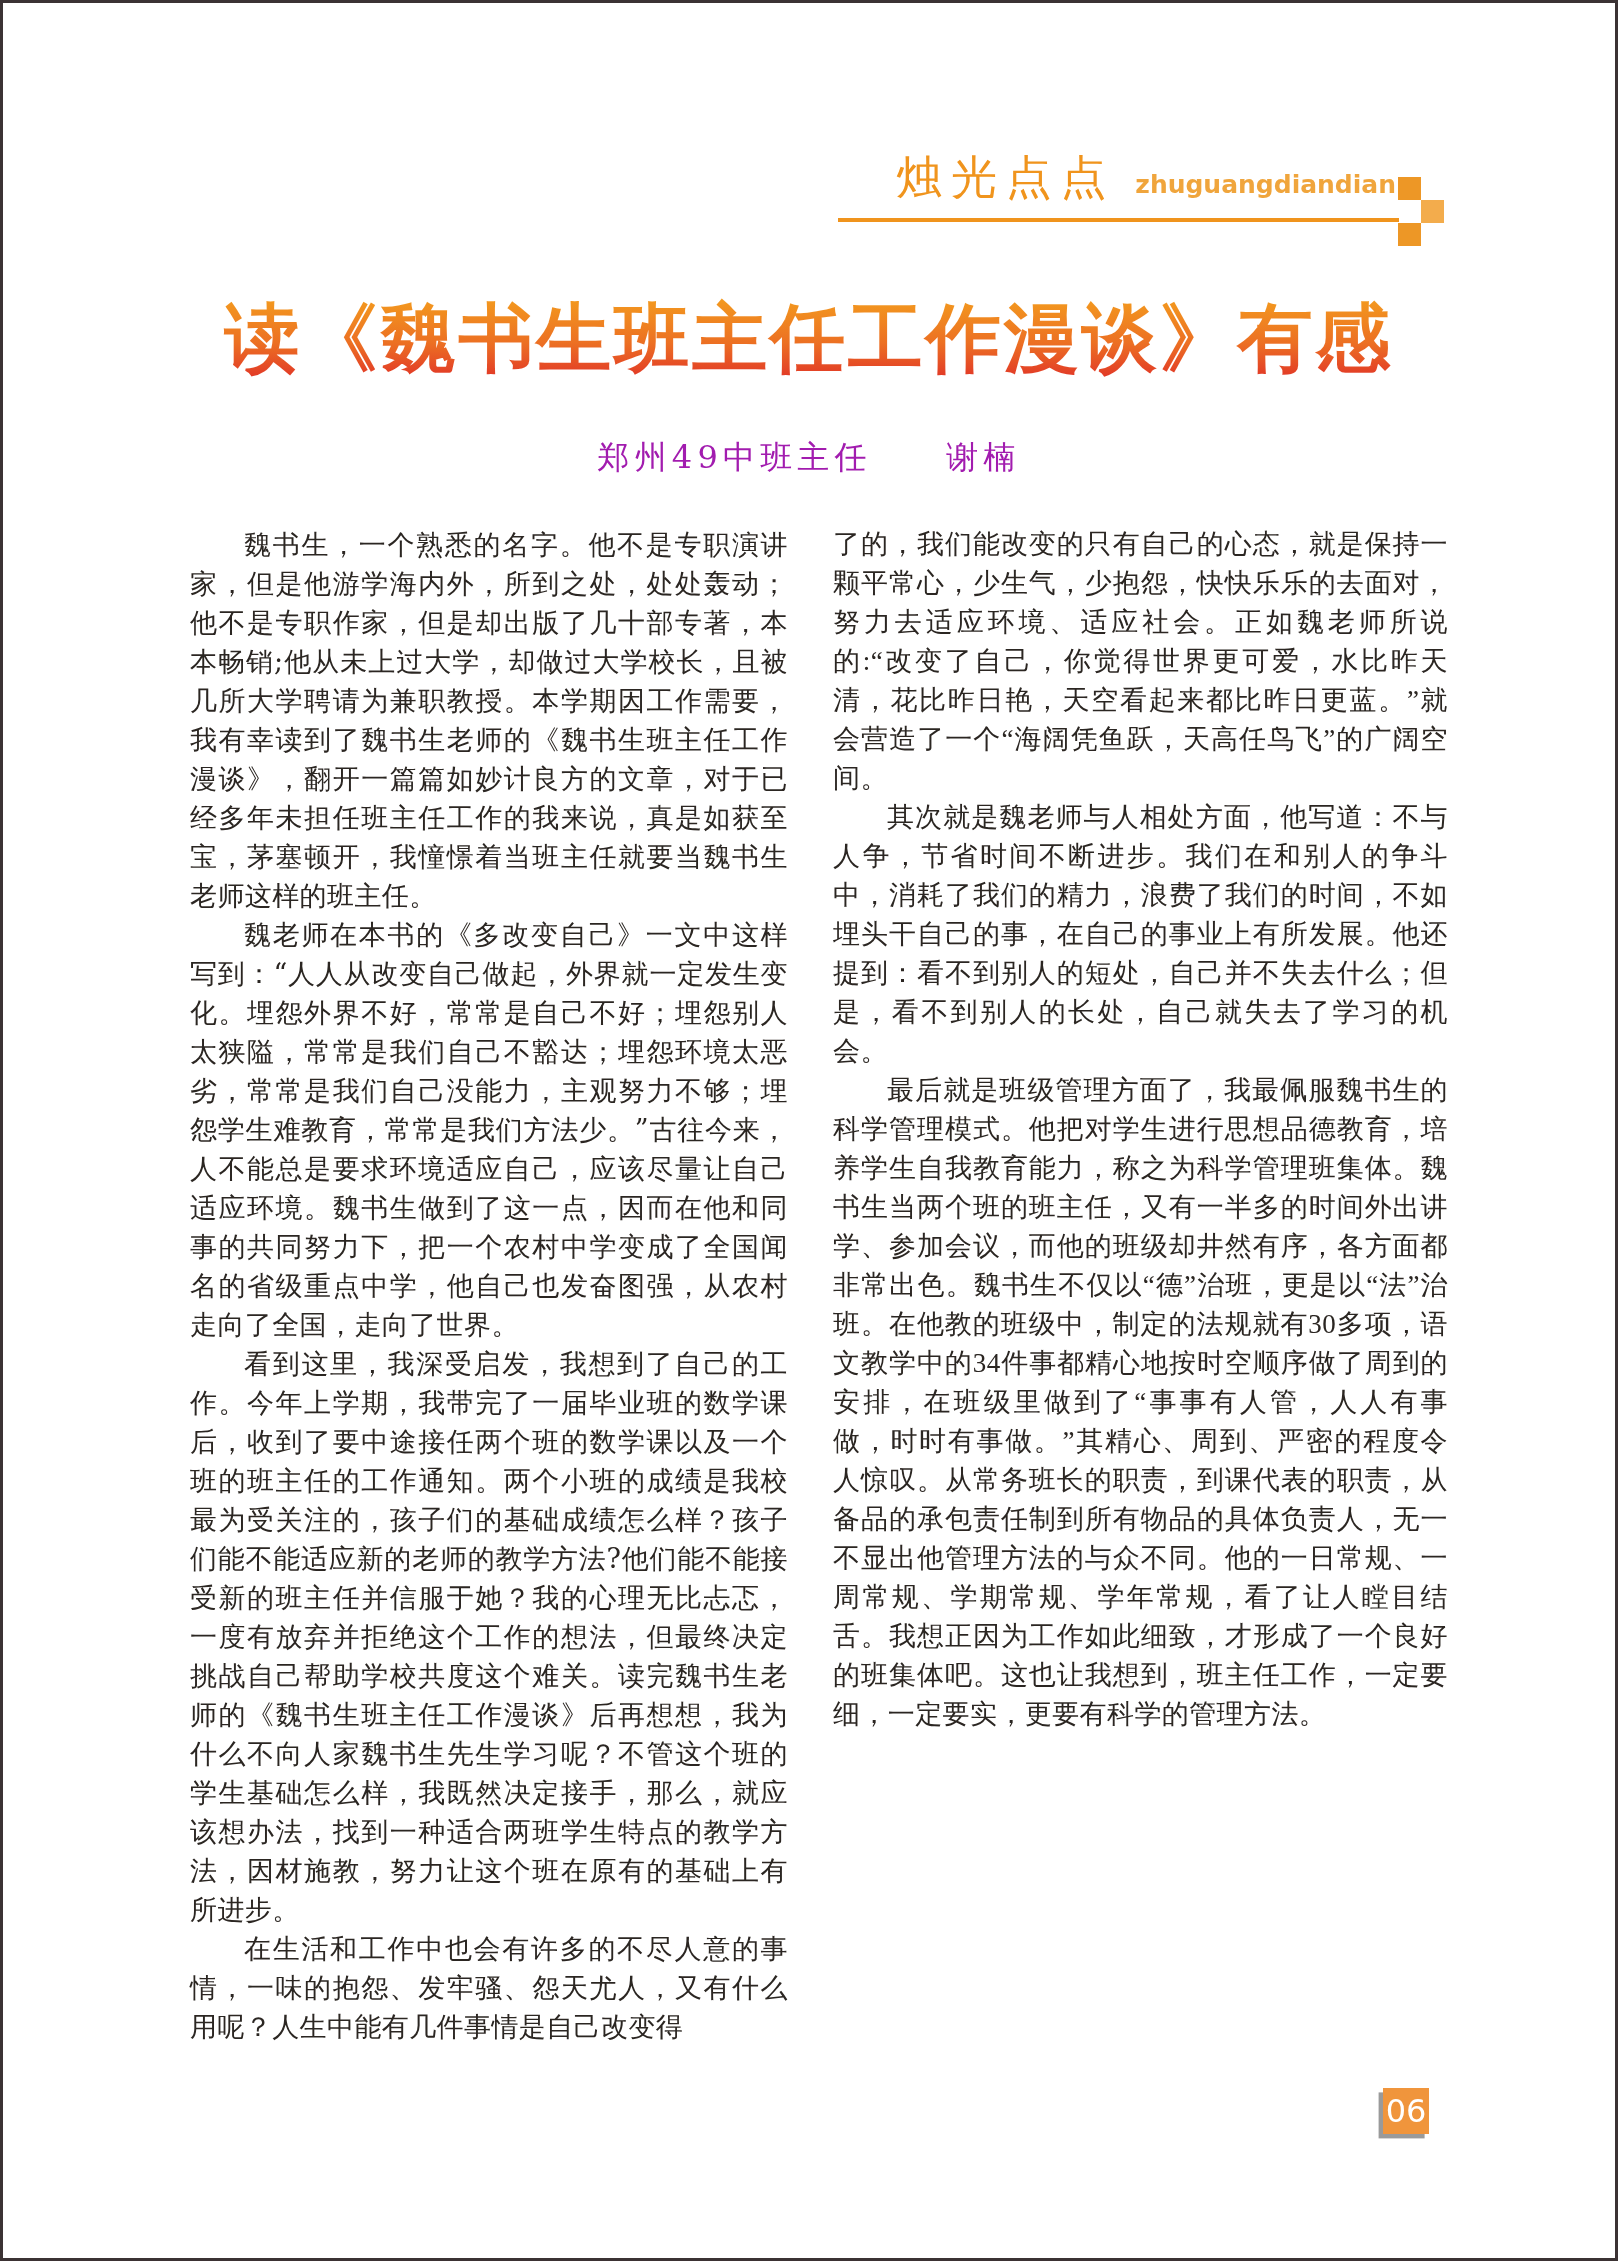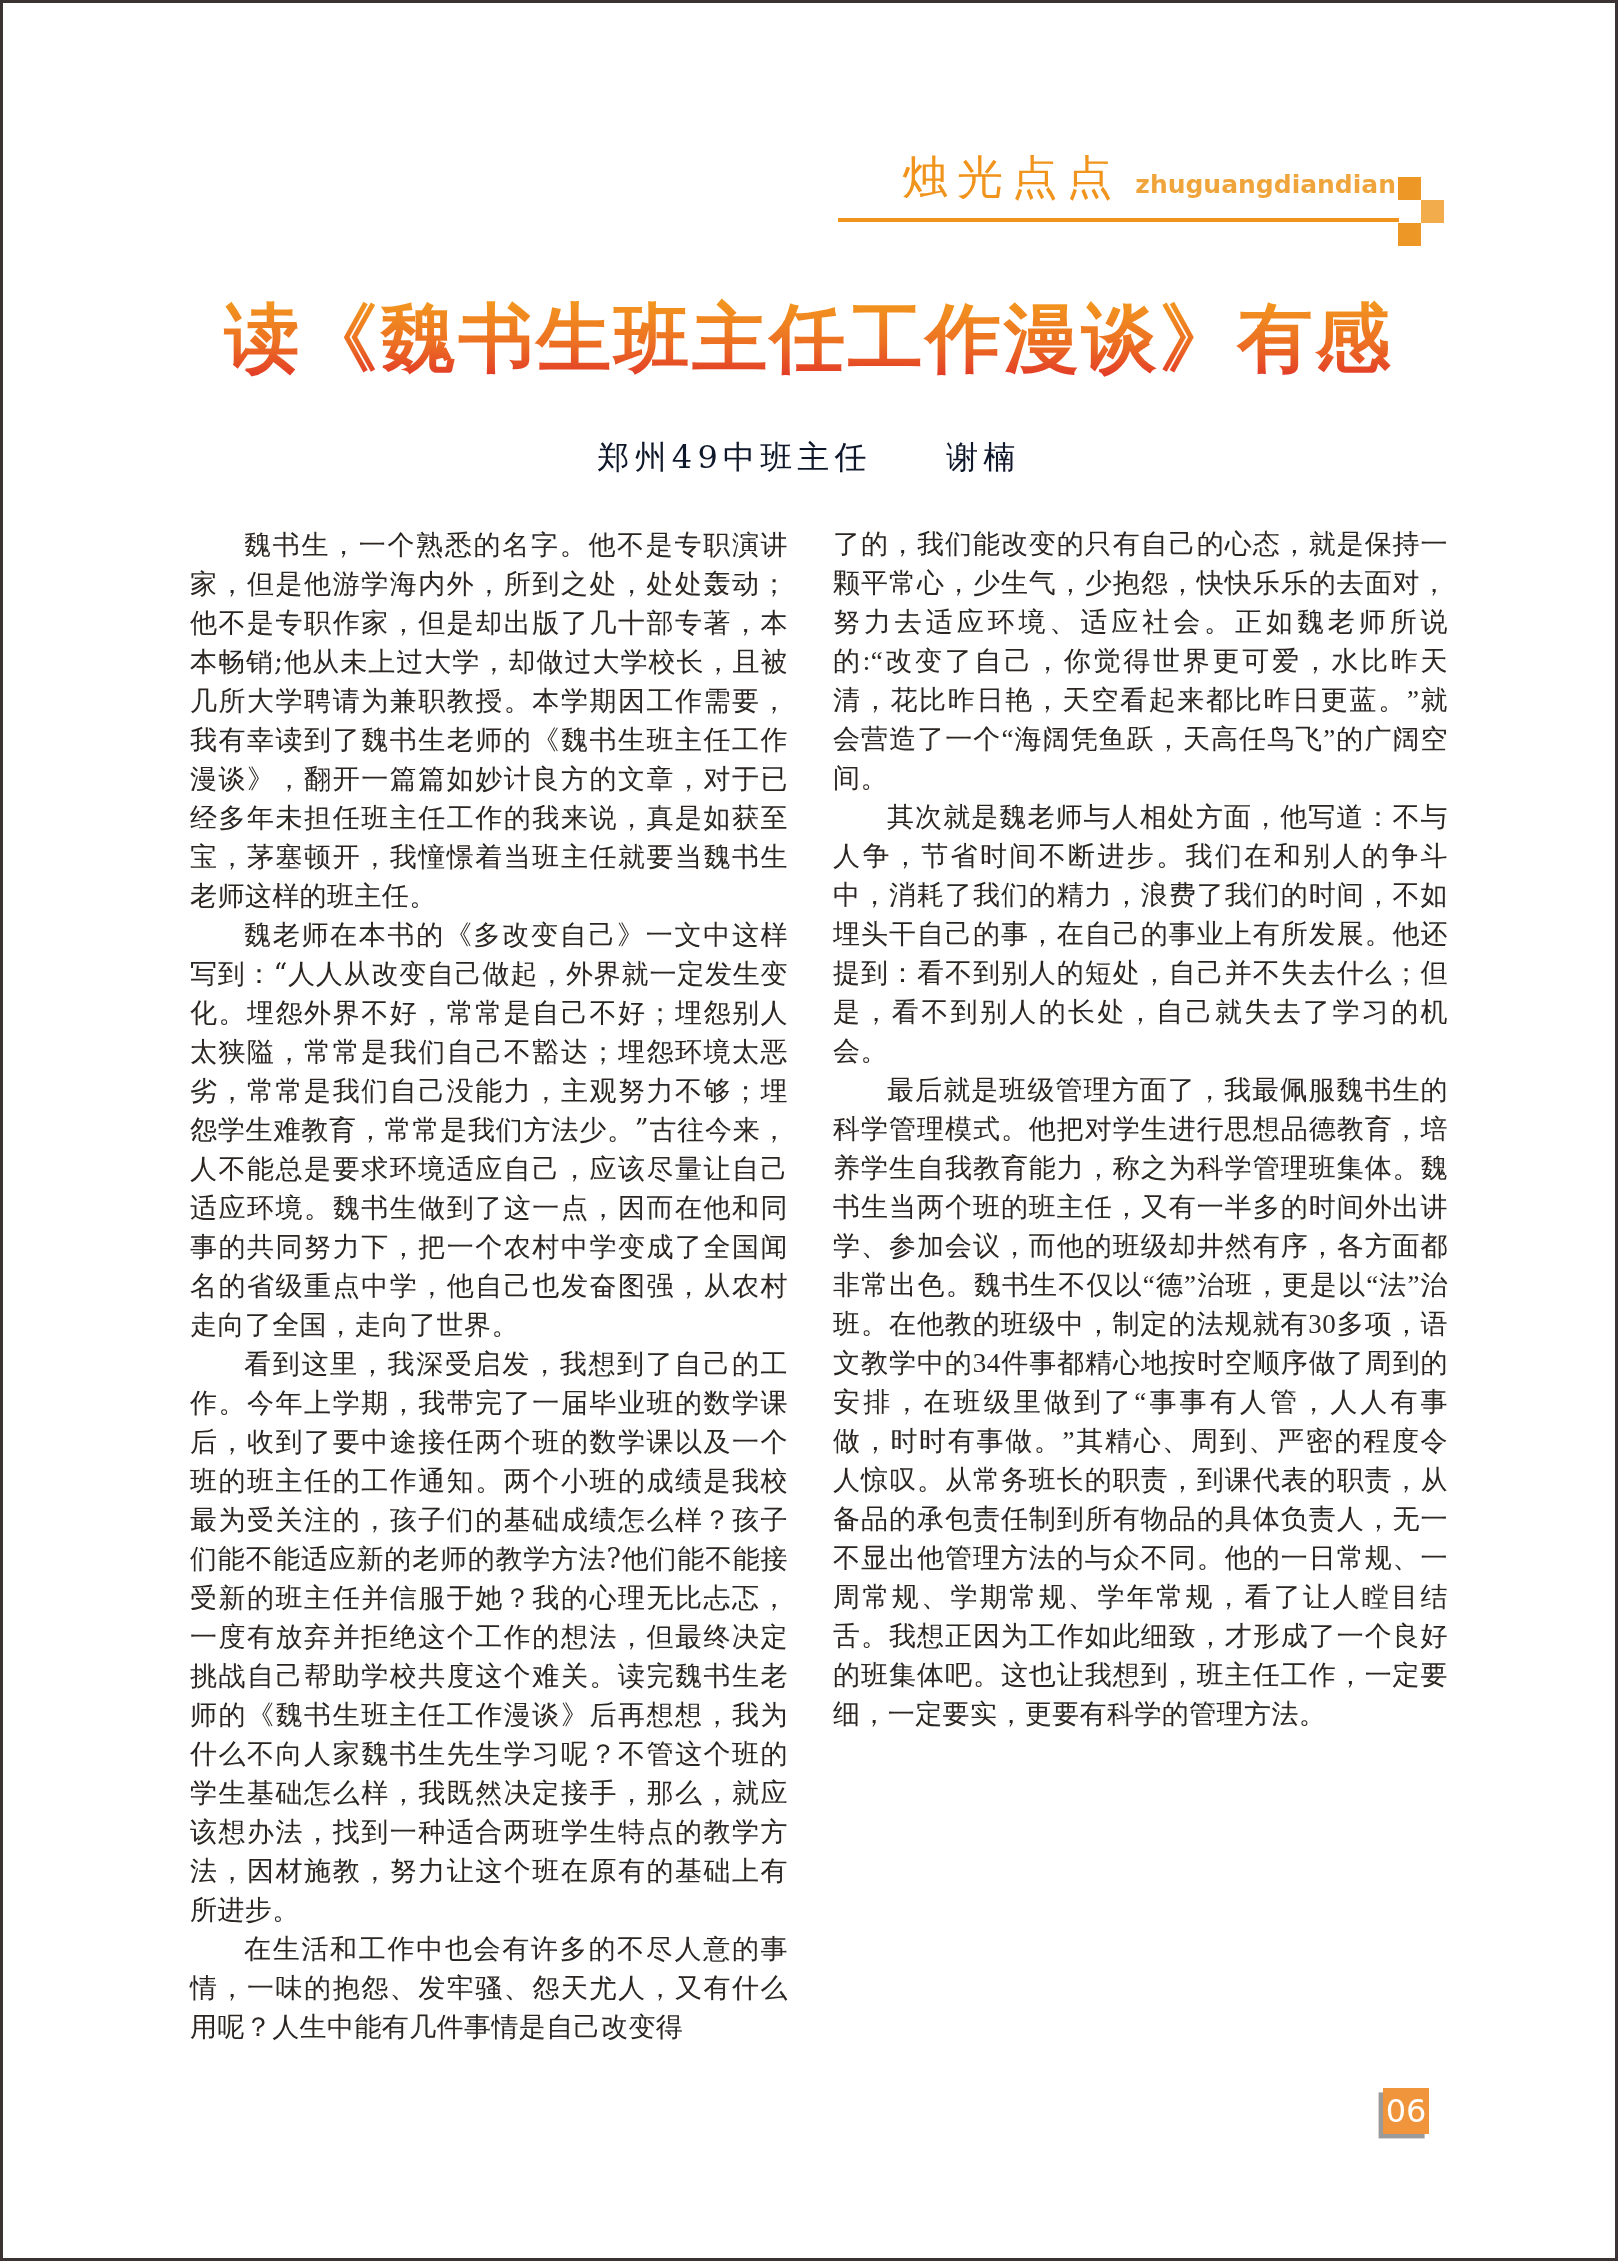--- a/index.html
+++ b/index.html
@@ -29,21 +29,21 @@
     font-size: 46px;
     letter-spacing: 8.8px;
     color: #F0941D;
     vertical-align: baseline;
   }
   .logo-py {
     font-family: "DejaVu Sans", "Liberation Sans", sans-serif;
     font-weight: bold;
     font-size: 25px;
     color: #F0A53C;
-    margin-left: 14px;
+    margin-left: 20px;
     vertical-align: baseline;
   }
   .header-rule {
     position: absolute;
     left: 835px; top: 215px; width: 561px; height: 3.7px;
     background: #F0941D;
   }
   .deco { position: absolute; left: 1395px; top: 174px; width: 49px; height: 71px; }
   .deco .sq { position: absolute; width: 23px; height: 23px; }
   .deco .sq1 { left: 0; top: 0; background: #ED9726; }
@@ -73,21 +73,21 @@
     }
   }
 
   
   .byline {
     position: absolute;
     left: 0; right: 0; top: 433px;
     text-align: center;
     font-size: 32px;
     letter-spacing: 5.2px;
-    color: #0f172a;
+    color: #a21caf;
   }
 
   
   .col {
     position: absolute;
     top: 522px;
     text-align: justify;
     font-size: 27px;
     line-height: 39px;
     letter-spacing: 0.4px;

